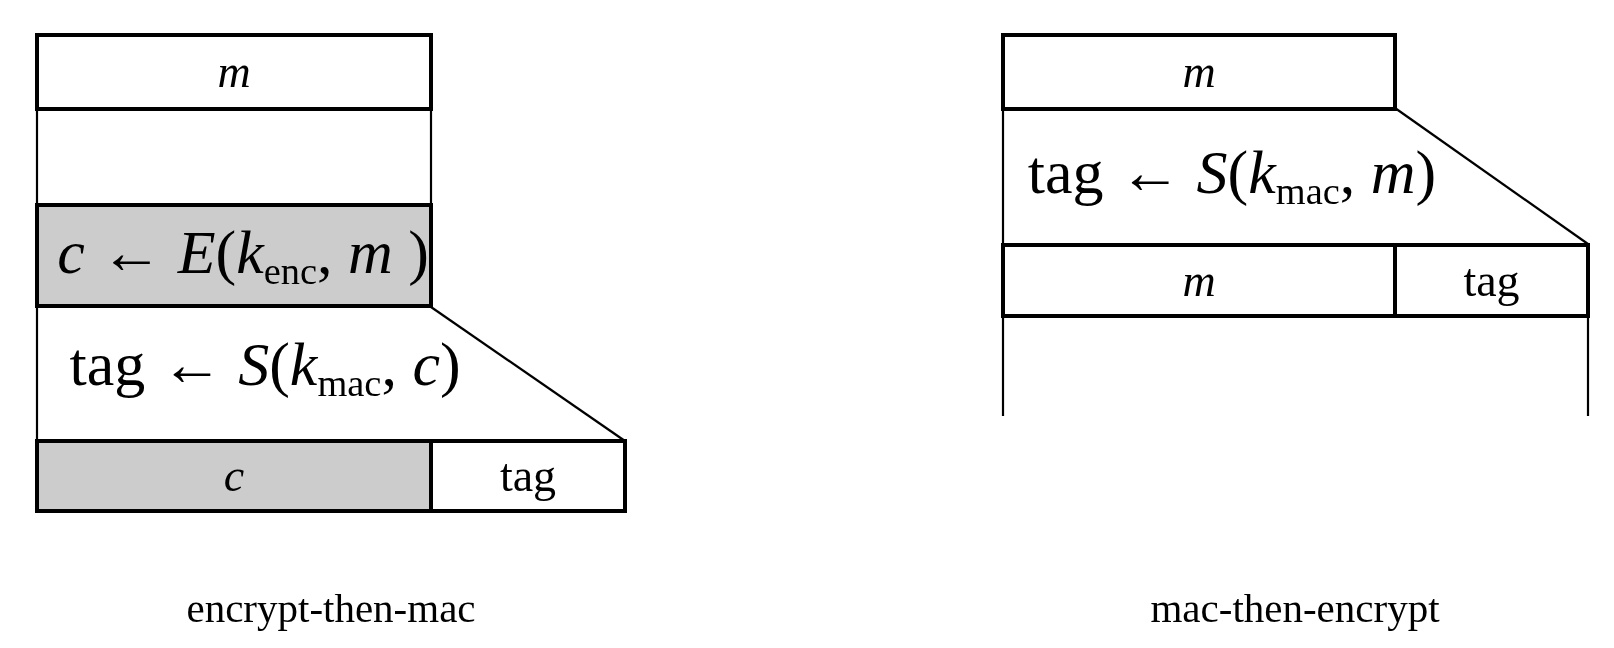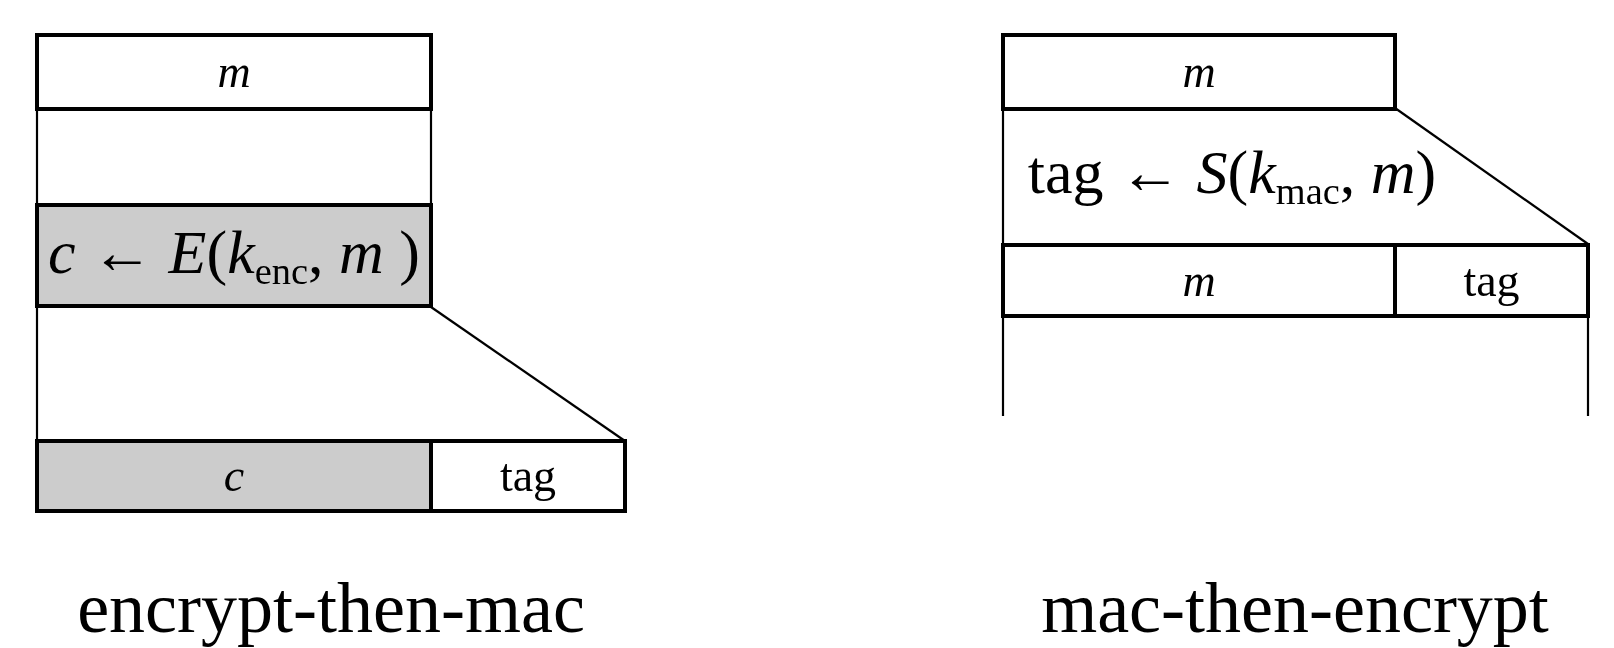--- a/index.html
+++ b/index.html
@@ -30,21 +30,21 @@
   .fwrap{white-space:pre;}
   .sub{font-size:0.62em;vertical-align:-0.28em;font-style:normal;}
   .floating{
     position:absolute;
     transform:translate(-50%,-50%);
     line-height:1;
   }
   .caption{
     position:absolute;
     transform:translate(-50%,-50%);
-    font-size:72px;
+    font-size:41px;
     line-height:1;
     white-space:pre;
   }
 </style>
 </head>
 <body>
 
 <div class="canvas">
 
   <svg class="lines" width="1614" height="648" viewBox="0 0 1614 648">
@@ -57,24 +57,27 @@
     <line x1="1003" y1="105" x2="1003" y2="247" stroke="#000" stroke-width="2.2"></line>
     <line x1="1395" y1="108" x2="1588" y2="244" stroke="#000" stroke-width="2.2"></line>
     <line x1="1003" y1="314" x2="1003" y2="416" stroke="#000" stroke-width="2.2"></line>
     <line x1="1588" y1="314" x2="1588" y2="416" stroke="#000" stroke-width="2.2"></line>
   </svg>
 
   <div class="box" style="left:35px;top:33px;width:398px;height:78px;">
     <span class="boxlabel">m</span>
   </div>
 
-  <div class="box gray formula" style="left:35px;top:203px;width:398px;height:105px;">
+  <div class="box gray formula" style="left:35px;top:203px;width:398px;height:105px;justify-content:flex-end;">
     <span class="fwrap"><span class="it">c</span><span class="rm"> ← </span><span class="it">E</span><span class="rm">(</span><span class="it">k</span><span class="sub">enc</span><span class="rm">, </span><span class="it">m</span><span class="rm"> )</span></span>
   </div>
 
+  <div class="formula floating" style="left:265px;top:368px;">
+    <span class="fwrap"><span class="rm">tag</span><span class="rm"> ← </span><span class="it">S</span><span class="rm">(</span><span class="it">k</span><span class="sub">mac</span><span class="rm">, </span><span class="it">c</span><span class="rm">)</span></span>
+  </div>
 
   <div class="box gray" style="left:35px;top:439px;width:398px;height:74px;">
     <span class="boxlabel">c</span>
   </div>
 
   <div class="box" style="left:429px;top:439px;width:198px;height:74px;">
     <span class="boxlabel rm">tag</span>
   </div>
 
   <div class="caption" style="left:331px;top:608px;">encrypt-then-mac</div>

